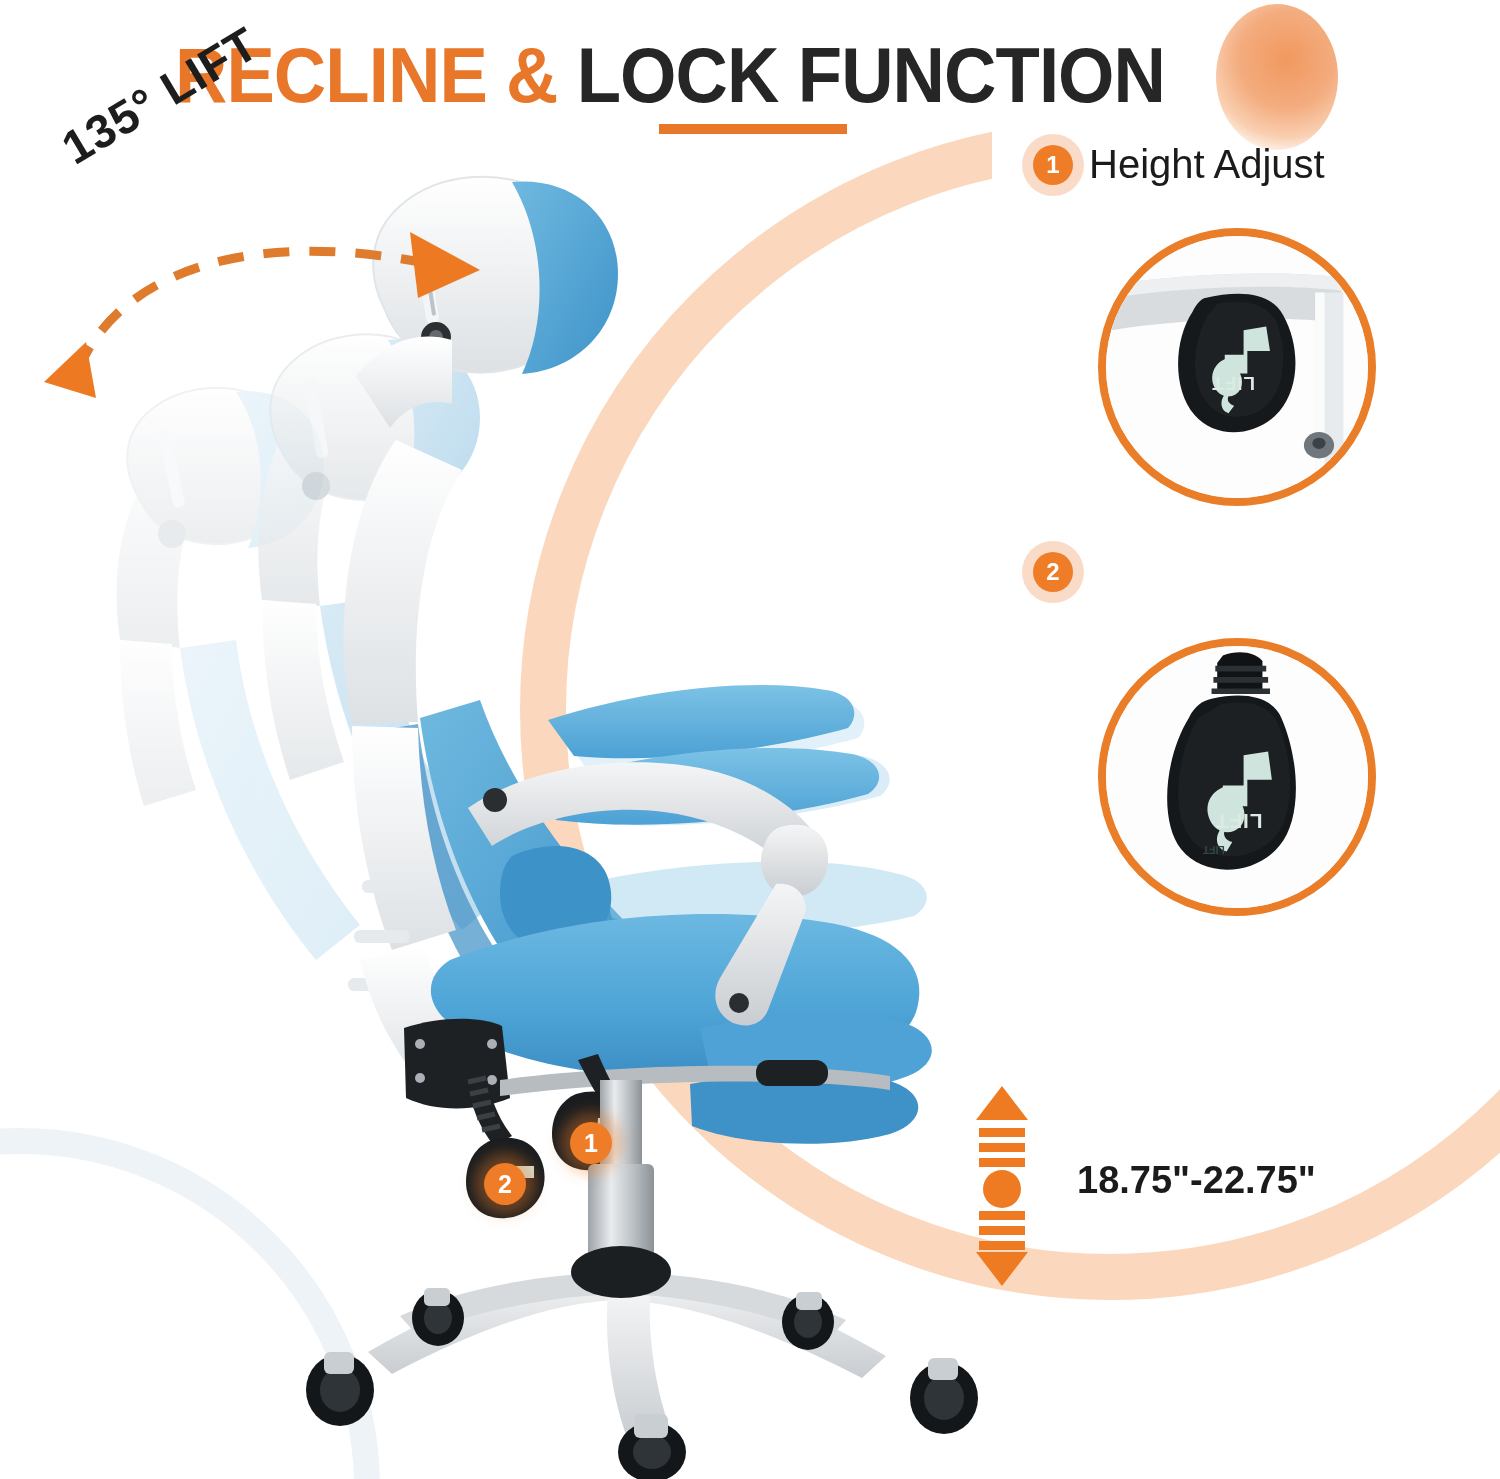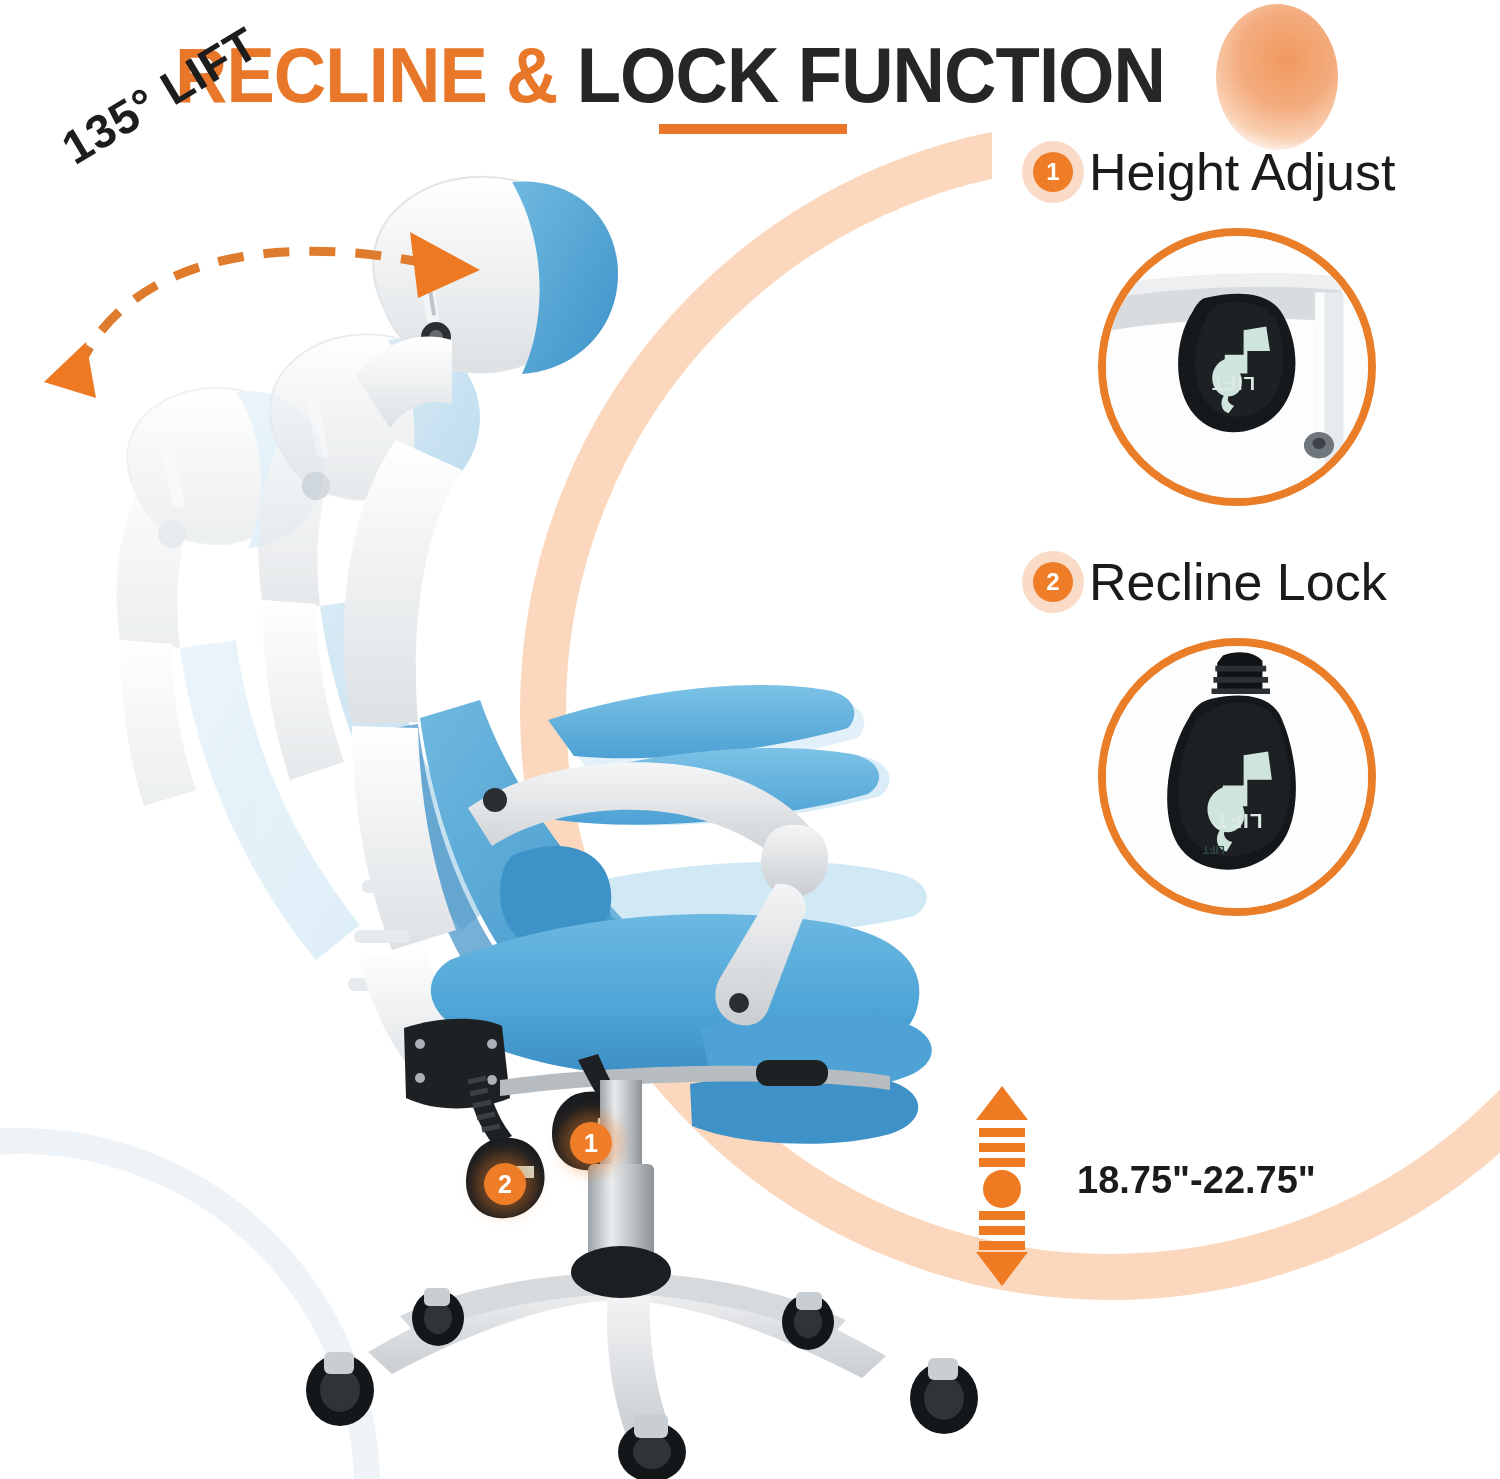--- a/index.html
+++ b/index.html
@@ -95,21 +95,21 @@
   .callout-head { display:flex; align-items:center; gap:16px; }
   .callout-badge {
     width:40px; height:40px; border-radius:50%;
     background:#ef7d28; color:#fff;
     font-weight:bold; font-size:24px;
     display:flex; align-items:center; justify-content:center;
     box-shadow:0 0 0 11px rgba(246,190,153,.55);
     flex:none;
   }
   .callout-label {
-    font-size:52px; color:#1b1b1b; font-weight:400; white-space:nowrap;
+    font-size:40px; color:#1b1b1b; font-weight:400; white-space:nowrap;
   }
 
   .inset-ring {
     position:absolute;
     width:278px; height:278px; border-radius:50%;
     border:8px solid #ea7d28;
     background:#fff;
     box-shadow:inset 0 0 0 7px #ffffff, inset 0 0 0 13px #f0a166;
     overflow:hidden;
   }
@@ -358,21 +358,20 @@
       </g>
 
       <ellipse cx="226" cy="222" rx="16" ry="14" fill="#6F767C"></ellipse>
       <ellipse cx="226" cy="220" rx="7" ry="6" fill="#3C4248"></ellipse>
     </svg>
   </div>
 
   <div class="callout" style="left:1033px; top:552px;">
     <div class="callout-head">
       <div class="callout-badge">2</div>
-      <div class="callout-label">Recline Lock</div>
     </div>
   </div>
 
   <div class="inset-ring" style="left:1098px; top:638px;">
     <svg class="inset-inner" viewBox="0 0 278 278">
       <rect x="0" y="0" width="278" height="278" fill="#FDFDFD"></rect>
 
       <path d="M124 10 C 140 4 158 6 166 16 L 166 46 L 118 46 L 118 18 Z" fill="#101315"></path>
       <g stroke="#2A3033" stroke-width="6" fill="none">
         <path d="M116 24 L 170 24"></path>

